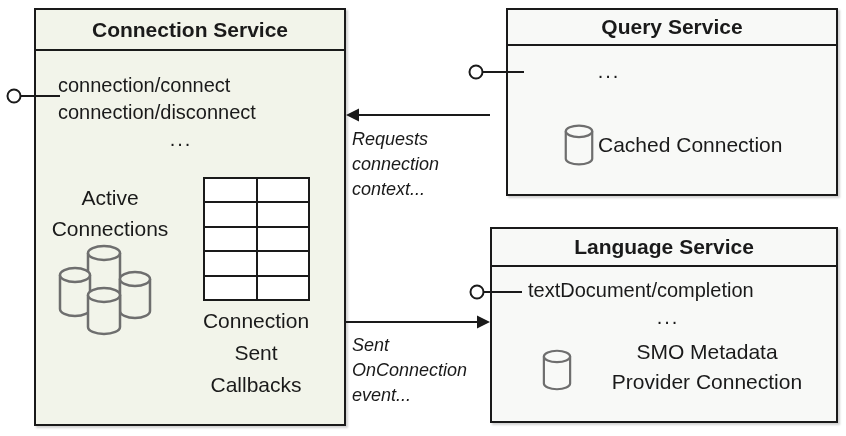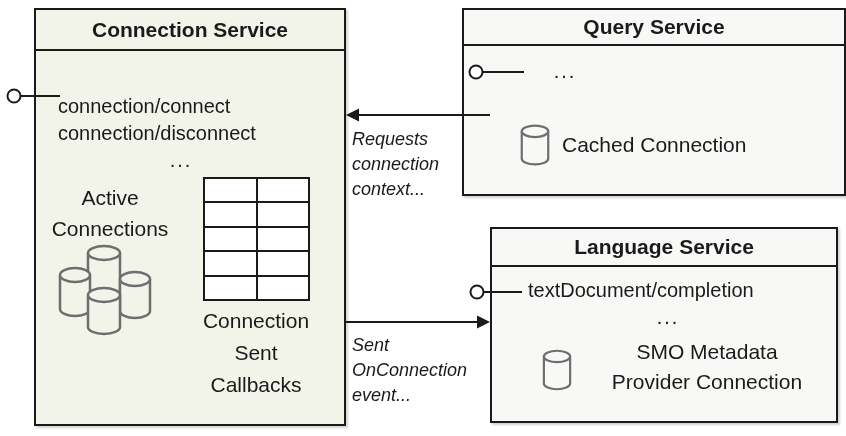--- a/index.html
+++ b/index.html
@@ -12,46 +12,46 @@
   .canvas{
     position:relative;width:846px;height:436px;background:#ffffff;
     font-family:"Liberation Sans","DejaVu Sans",sans-serif;color:#1a1a1a;
     overflow:hidden;
   }
   .box{
     position:absolute;border:2px solid var(--border);box-sizing:border-box;
     box-shadow:2px 2px 2px rgba(0,0,0,0.18);
   }
   .box-connection{left:34px;top:8px;width:312px;height:418px;background:var(--connection-fill);}
-  .box-query{left:462px;top:8px;width:384px;height:188px;background:var(--service-fill);}
+  .box-query{left:506px;top:8px;width:332px;height:188px;background:var(--service-fill);}
   .box-language{left:490px;top:227px;width:348px;height:196px;background:var(--service-fill);}
   .box-header{
     border-bottom:2px solid var(--border);text-align:center;font-weight:bold;
     font-size:21px;box-sizing:border-box;
   }
   .box-connection .box-header{height:41px;line-height:39px;}
   .box-query .box-header{height:36px;line-height:34px;}
   .box-language .box-header{height:38px;line-height:36px;}
   .abs{position:absolute;}
   .methods{font-size:20px;line-height:27px;white-space:nowrap;}
   .methods .dots{text-align:center;letter-spacing:2px;}
   .label-center{text-align:center;}
-  .conn-methods{left:22px;top:62px;width:246px;margin-top:21px;}
+  .conn-methods{left:22px;top:62px;width:246px;}
   .active-label{left:4px;top:172px;width:140px;font-size:21px;line-height:31px;}
   .cluster-svg{left:19px;top:233px;}
   .callback-table{
     left:167px;top:167px;width:107px;height:124px;
     display:grid;grid-template-columns:1fr 1fr;grid-template-rows:repeat(5,1fr);
     background:var(--border);gap:2px;border:2px solid var(--border);box-sizing:border-box;
   }
   .callback-table div{background:#ffffff;}
   .callbacks-label{left:140px;top:295px;width:160px;font-size:21px;line-height:32px;}
   .query-methods{left:36px;top:48px;width:130px;}
   .lang-methods{left:36px;top:48px;width:280px;}
-  .db-row{display:flex;align-items:center;gap:12px;}
+  .db-row{display:flex;align-items:center;gap:4px;}
   .cached-row{left:56px;top:112px;height:46px;font-size:21px;white-space:nowrap;}
   .smo-cyl{left:50px;top:120px;}
   .smo-label{left:90px;top:108px;width:250px;font-size:21px;line-height:30px;}
   .arrow-label{
     position:absolute;font-style:italic;font-size:18px;line-height:25px;
     text-align:left;white-space:nowrap;
   }
   .requests-label{left:352px;top:127px;width:126px;}
   .sent-label{left:352px;top:333px;width:128px;}
   .overlay{position:absolute;left:0;top:0;pointer-events:none;}

